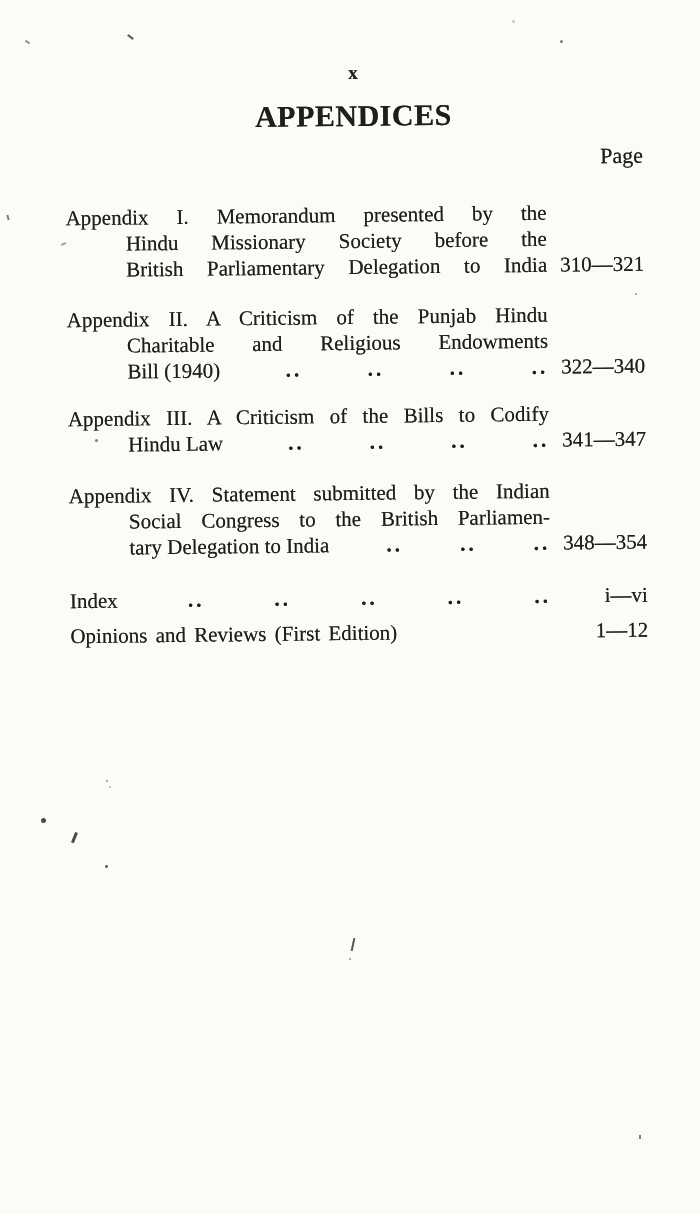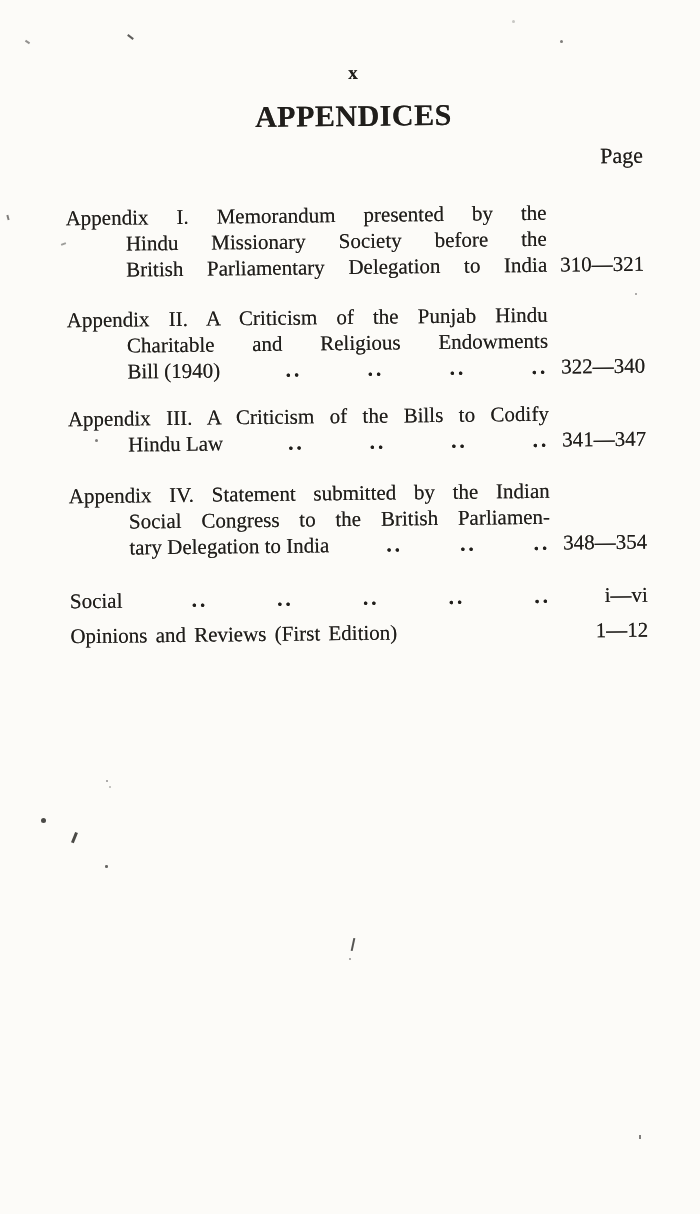--- a/index.html
+++ b/index.html
@@ -167,21 +167,21 @@
           <span class="dots">..</span>
           <span class="dots">..</span>
         </div>
       </div>
       <div class="entry-pages">348—354</div>
     </div>
 
     <div class="entry">
       <div class="entry-text">
         <div class="line leader-row">
-          <span class="line-text">Social</span>
+          <span class="line-text">Index</span>
           <span class="dots">..</span>
           <span class="dots">..</span>
           <span class="dots">..</span>
           <span class="dots">..</span>
           <span class="dots">..</span>
         </div>
       </div>
       <div class="entry-pages">i—vi</div>
     </div>
 

